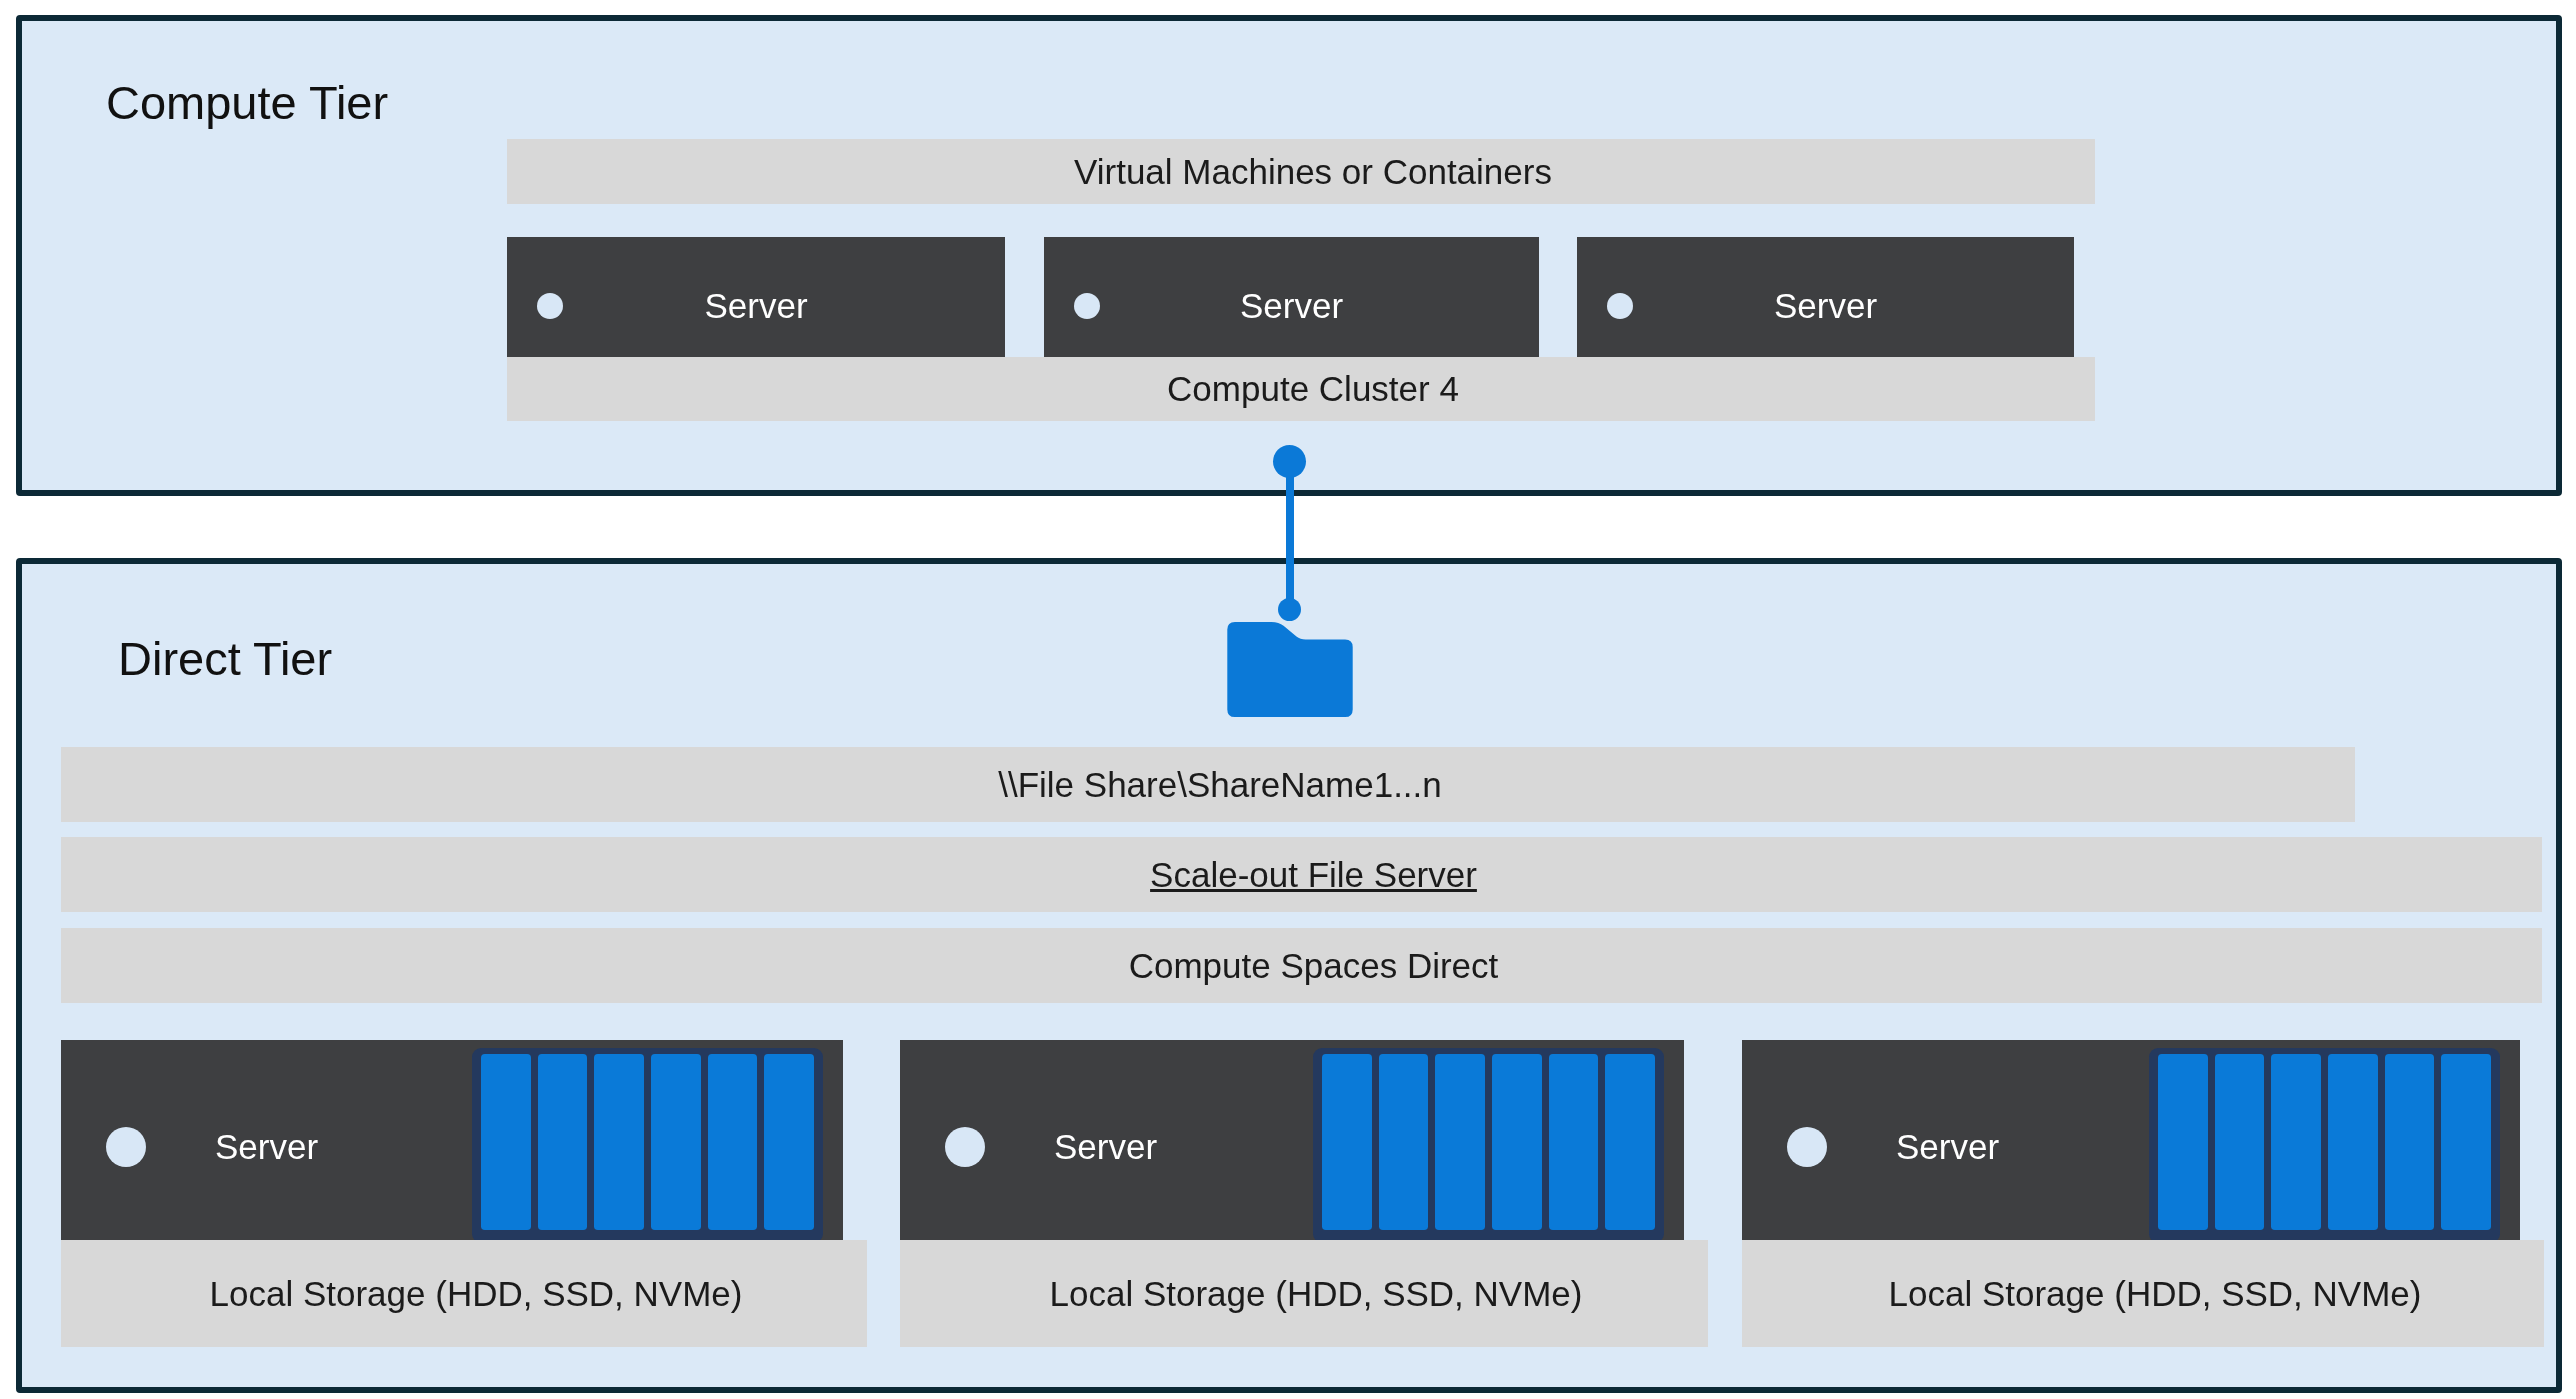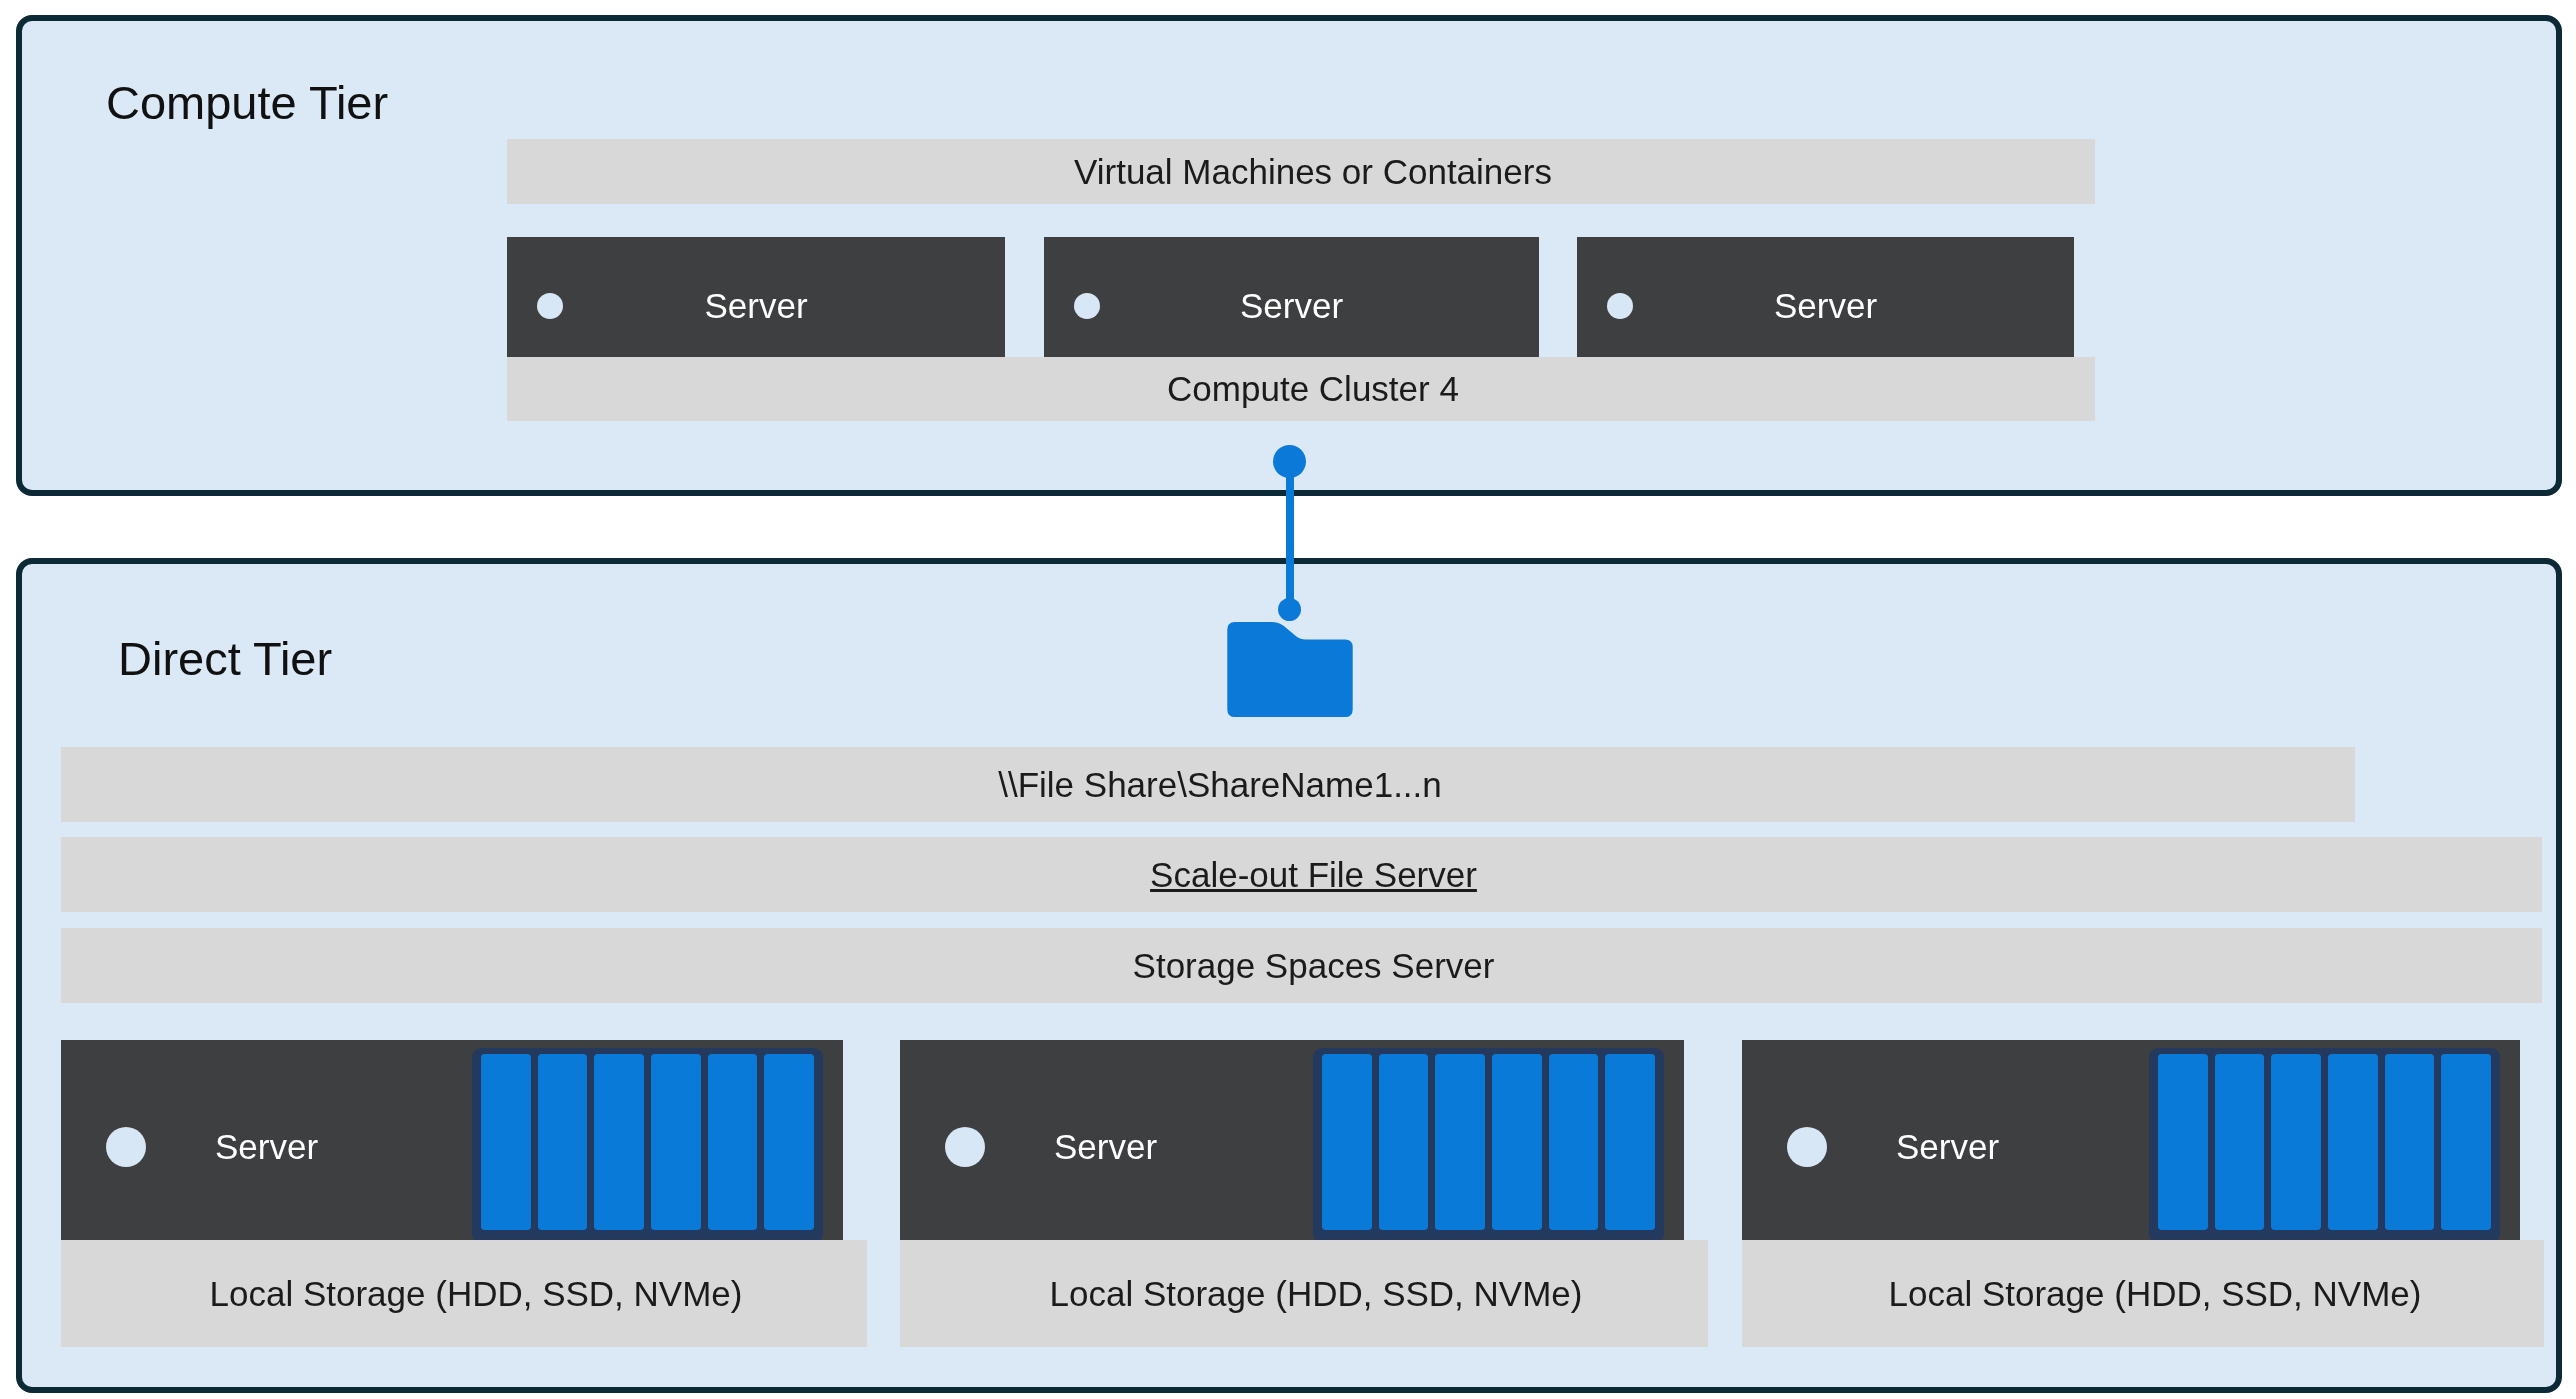--- a/index.html
+++ b/index.html
@@ -9,21 +9,21 @@
     height: 1399px;
     background: #ffffff;
     font-family: "Liberation Sans", sans-serif;
     overflow: hidden;
   }
   .tier {
     position: absolute;
     box-sizing: border-box;
     background: #dbe9f7;
     border: 6px solid #0c2936;
-    border-radius: 16px;
+    border-radius: 4px;
   }
   .tier.compute { left: 16px; top: 15px;  width: 2546px; height: 481px; }
   .tier.storage { left: 16px; top: 558px; width: 2546px; height: 835px; }
   .tier-title {
     position: absolute;
     margin: 0;
     font-size: 47px;
     font-weight: 400;
     color: #111111;
     line-height: 1;
@@ -135,21 +135,21 @@
   <section class="tier storage">
     <h2 class="tier-title" style="left:96px; top:71px;">Direct Tier</h2>
 
     <div class="bar" style="left:39px; top:183px; width:2270px; height:75px;">
       <span>\\File Share\ShareName1...n</span>
     </div>
     <div class="bar" style="left:39px; top:273px; width:2457px; height:75px;text-decoration:underline;">
       <span>Scale-out File Server</span>
     </div>
     <div class="bar" style="left:39px; top:364px; width:2457px; height:75px;">
-      <span>Storage Spaces Server</span>
+      <span>Compute Spaces Direct</span>
     </div>
 
     <div class="server-box storage-server" style="left:39px; top:452px; width:782px; height:213px;">
       <span class="dot big"></span>
       <span class="server-label">Server</span>
       <div class="disk-tray">
           <div class="disk"></div>
           <div class="disk"></div>
           <div class="disk"></div>
           <div class="disk"></div>

